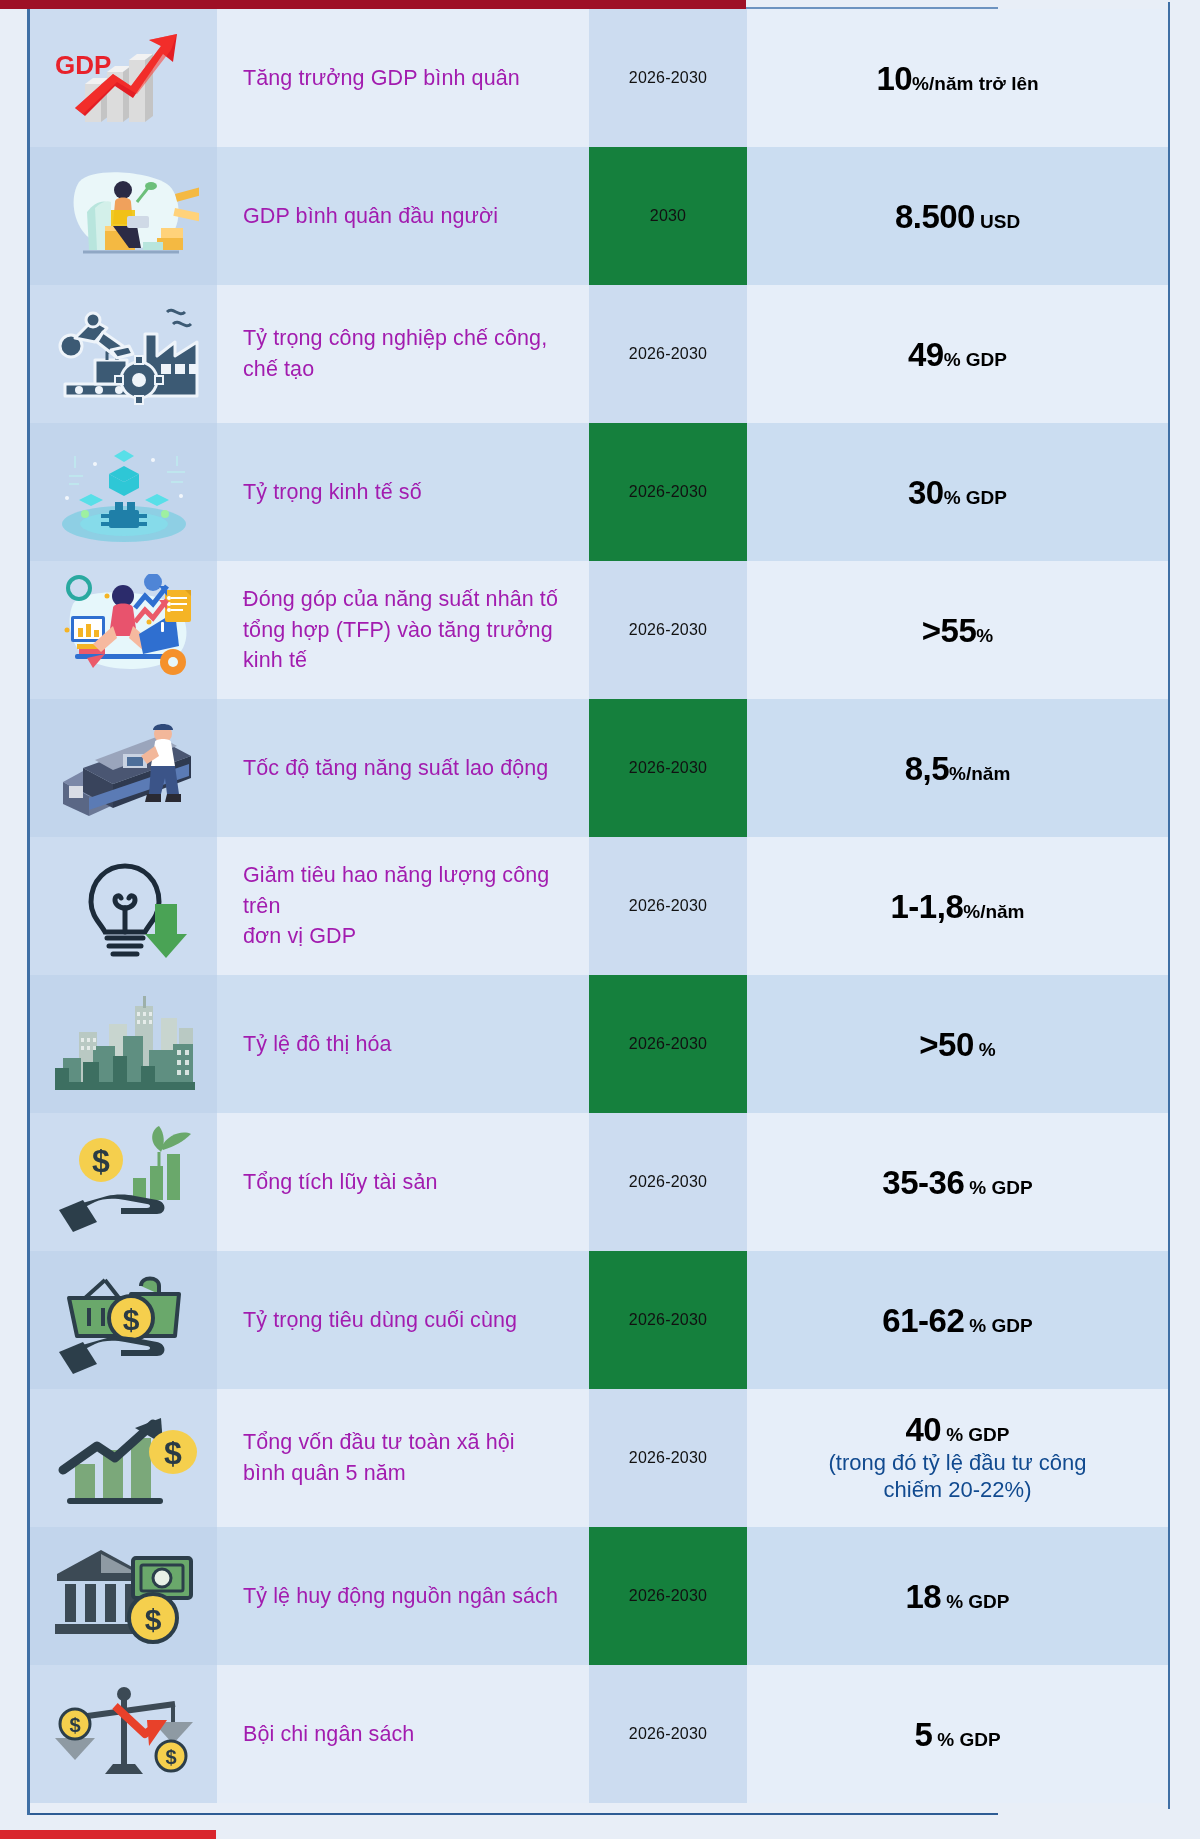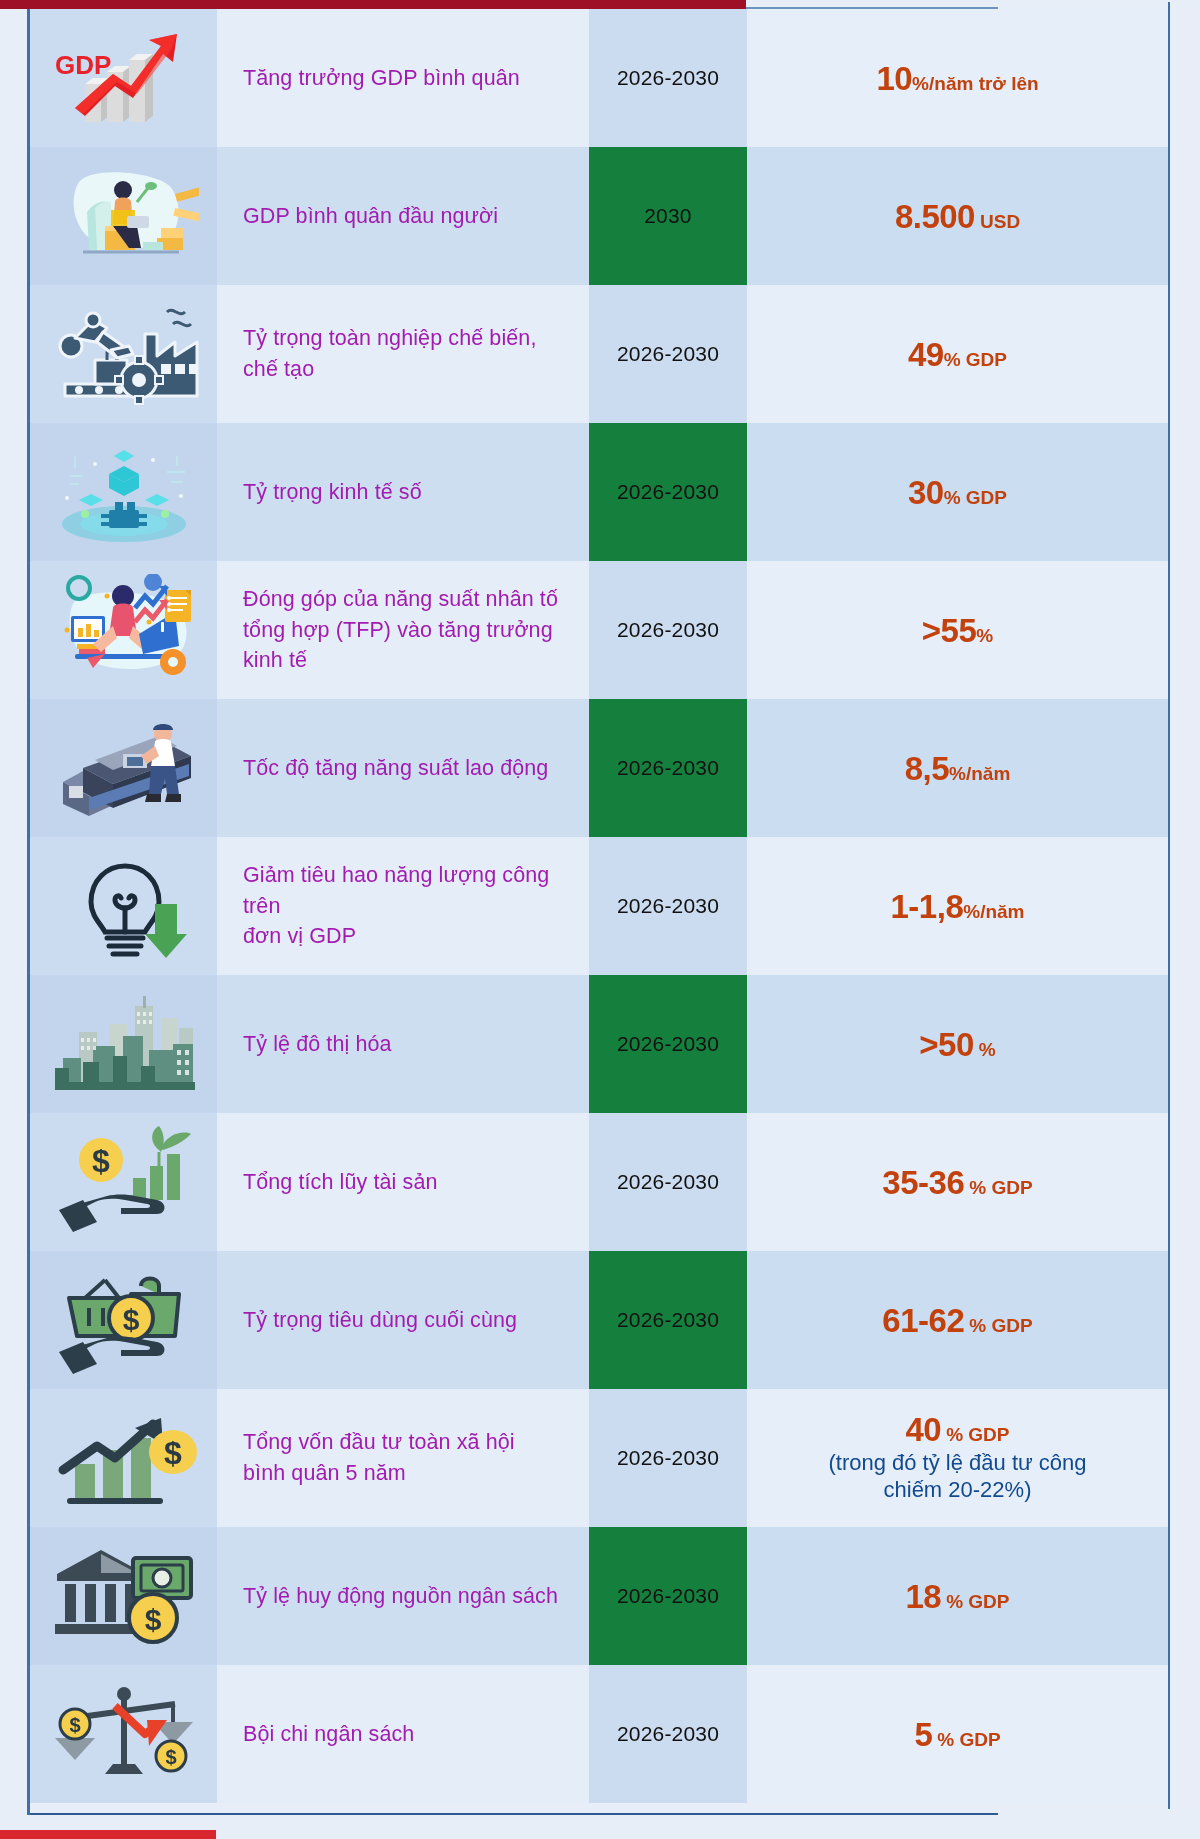--- a/index.html
+++ b/index.html
@@ -44,26 +44,26 @@
   tr.even .c-label{background:#cddef1;}
   tr.even .c-period{background:#15803d;}
   tr.even .c-value{background:#cbddf1;}
 
   .label-txt{
     font-size:21.5px;color:#a21caf;line-height:1.42;
     padding:6px 22px 6px 26px;display:block;white-space:pre-line;
     letter-spacing:.1px;
   }
   .period-txt{
-    font-size:21px;color:#111;text-align:center;display:block;
+    font-size:16px;color:#111;text-align:center;display:block;
     letter-spacing:.2px;
   }
   .value-cell{text-align:center;}
   .value-main{
-    color:#c2410c;font-weight:bold;display:inline-block;
+    color:#000000;font-weight:bold;display:inline-block;
     line-height:1.0;white-space:nowrap;
   }
   .v-num{font-size:33px;letter-spacing:-.5px;}
   .v-unit{font-size:19px;font-weight:bold;letter-spacing:0px;}
   .v-unit.sp{margin-left:5px;}
   .v-sub{
     display:block;color:#114a8f;font-size:22px;font-weight:normal;
     line-height:1.22;margin-top:4px;padding:0 24px;white-space:pre-line;
   }
 
@@ -181,21 +181,21 @@
             <rect x="86" y="58" width="8" height="8"></rect>
                     <rect x="86" y="98" width="8" height="8"></rect>
             <rect x="66" y="78" width="8" height="8"></rect>
                     <rect x="106" y="78" width="8" height="8"></rect>
           </g>
         </g>
               </svg>
             </div>
           </td>
           <td class="c-label">
-            <span class="label-txt">Tỷ trọng toàn nghiệp chế biến,
+            <span class="label-txt">Tỷ trọng công nghiệp chế công,
 chế tạo</span>
           </td>
           <td class="c-period">
             <span class="period-txt">2026-2030</span>
           </td>
           <td class="c-value value-cell"><span class="value-main"><span class="v-num">49</span><span class="v-unit">% GDP</span></span></td>
         </tr>
         <tr class="even" style="height: 138px;">
           <td class="c-icon">
             <div class="icon-wrap">

